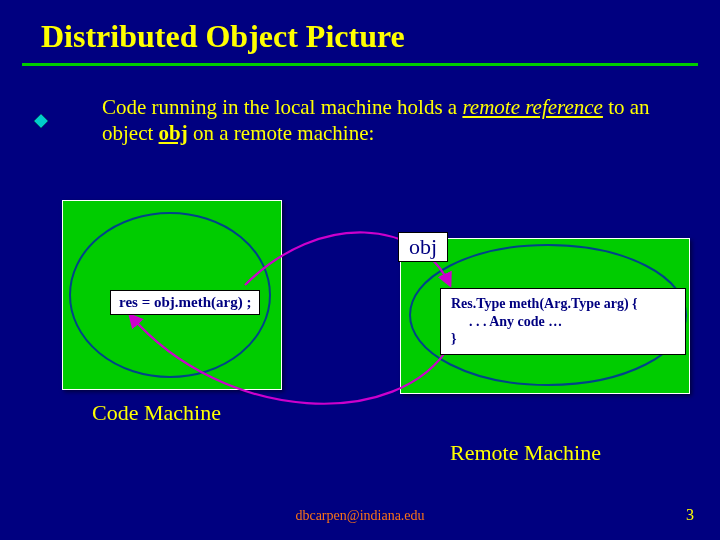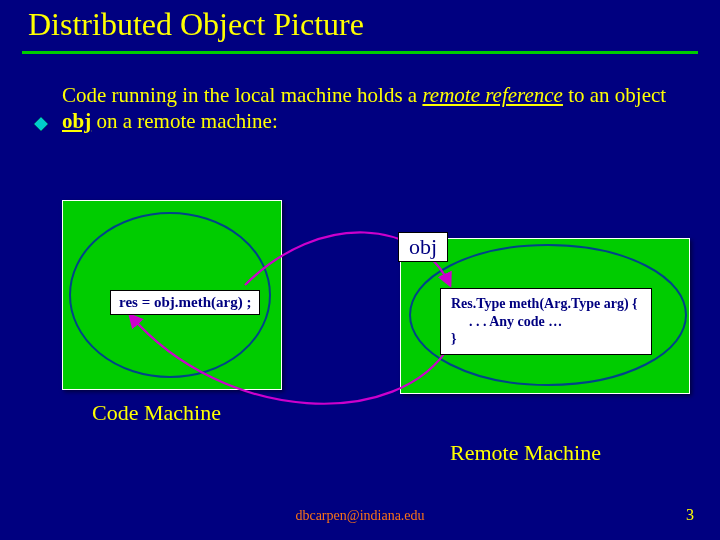--- a/index.html
+++ b/index.html
@@ -7,31 +7,33 @@
     width: 720px;
     height: 540px;
     background: #000080;
     font-family: "Times New Roman", serif;
     position: relative;
     overflow: hidden;
   }
   .title {
     color: #ffff00;
     font-size: 32px;
-    padding: 6px 0 8px 28px;
-    font-weight: normal;
+    padding: 18px 0 8px 28px;
+    font-weight: bold;
+    margin-left: 13px;
   }
   .title-underline {
     border-bottom: 3px solid #00cc00;
     margin: 0 22px 0 22px;
   }
   .bullet-row {
     display: flex;
-    align-items: flex-end;
+    align-items: center;
     padding: 28px 40px 0 34px;
+    gap: 40px;
   }
   .bullet-icon {
     flex: 0 0 auto;
     margin-right: 14px;
     margin-top: 6px;
   }
   .bullet-text {
     color: #ffff00;
     font-size: 21px;
     line-height: 1.25;
@@ -80,21 +82,21 @@
     position: absolute;
     left: 440px; top: 88px;
     background: #ffffff;
     border: 1px solid #000;
     padding: 6px 10px;
     color: #000080;
     font-size: 14px;
     font-weight: bold;
     z-index: 5;
     line-height: 1.25;
-    width: 212px;
+    width: 246px;
   }
   .code-remote .indent { padding-left: 18px; display: block; }
   .label-local {
     position: absolute;
     left: 92px; top: 400px;
     color: #ffff00;
     font-size: 22px;
   }
   .label-remote {
     position: absolute;

